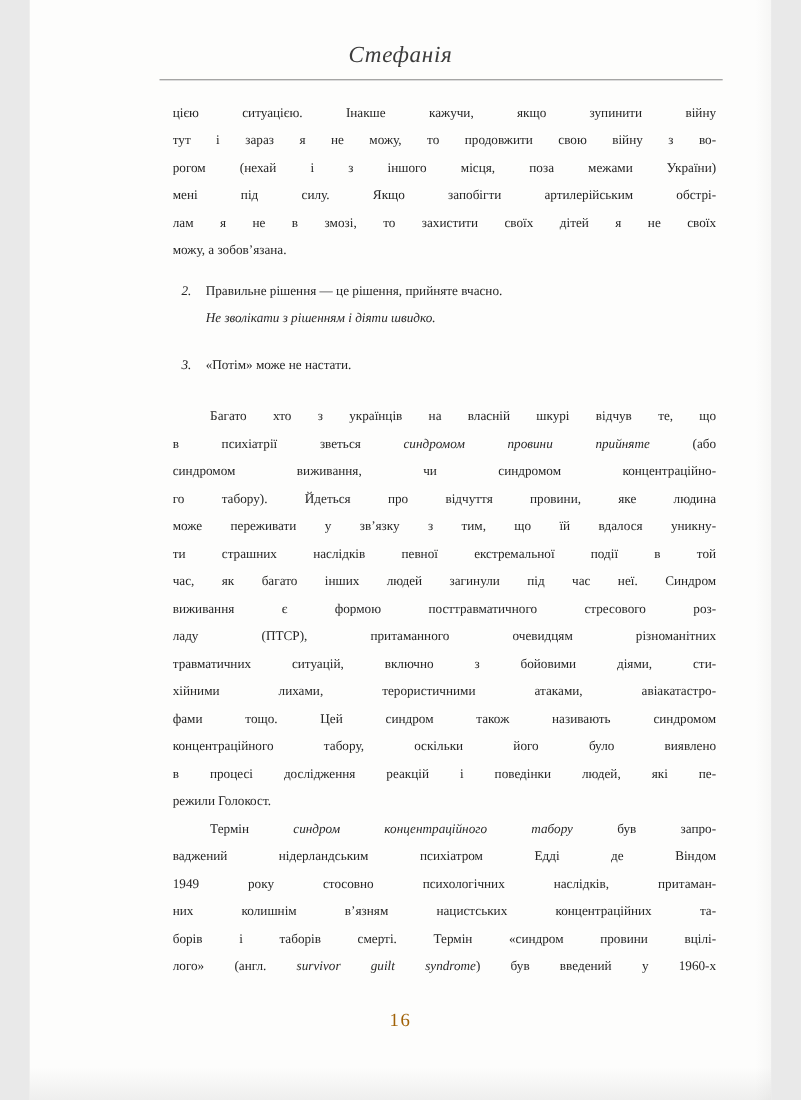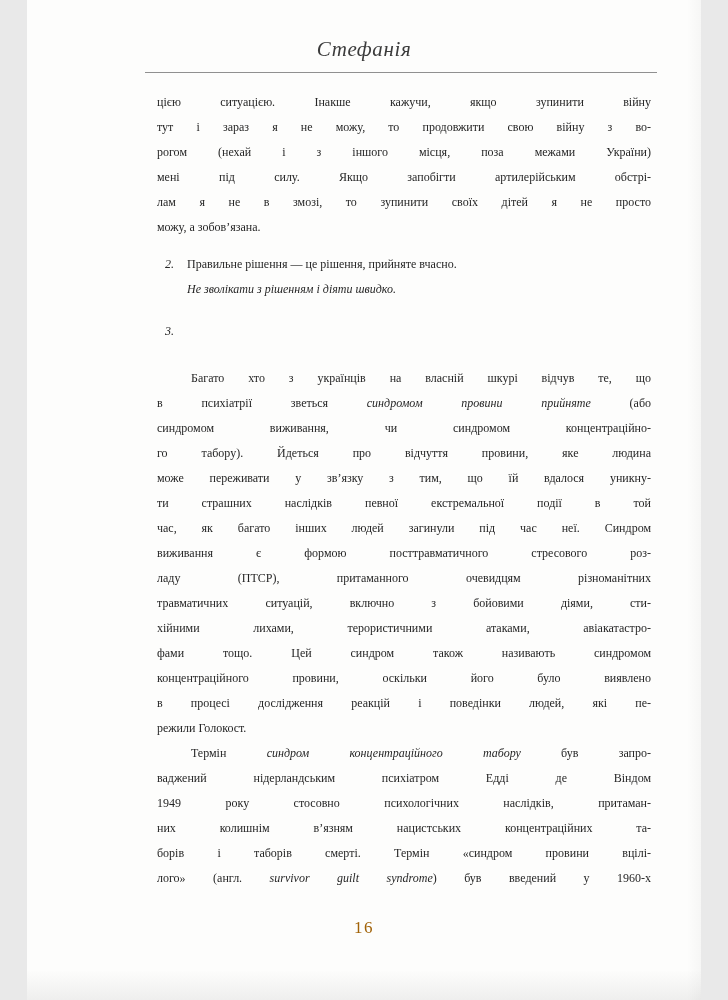--- a/index.html
+++ b/index.html
@@ -58,49 +58,50 @@
 
 <div class="page">
   <div class="running-header">Стефанія</div>
   <div class="header-rule"></div>
   <div class="text-block">
       <div class="para">
         <div class="line"><span>цією ситуацією. Інакше кажучи, якщо зупинити війну</span></div>
         <div class="line"><span>тут і зараз я не можу, то продовжити свою війну з во-</span></div>
         <div class="line"><span>рогом (нехай і з іншого місця, поза межами України)</span></div>
         <div class="line"><span>мені під силу. Якщо запобігти артилерійським обстрі-</span></div>
-        <div class="line"><span>лам я не в змозі, то зупинити своїх дітей я не просто</span></div>
+        <div class="line"><span>лам я не в змозі, то захистити своїх дітей я не своїх</span></div>
         <div class="line flush"><span>можу, а зобов’язана.</span></div>
       </div>
       <div class="list-item">
         <span class="marker">2.</span>
         <div class="li-lines">
           <div class="line"><span>Правильне рішення — це рішення, прийняте вчасно.</span></div>
           <div class="line"><span class="it">Не зволікати з рішенням і діяти швидко.</span></div>
         </div>
       </div>
       <div class="list-item">
         <span class="marker">3.</span>
         <div class="li-lines">
+          <div class="line"><span>«Потім» може не настати.</span></div>
         </div>
       </div>
       <div class="para indent">
         <div class="line"><span>Багато хто з українців на власній шкурі відчув те, що</span></div>
         <div class="line"><span>в психіатрії зветься </span><span class="it">синдромом провини прийняте</span><span> (або</span></div>
         <div class="line"><span>синдромом виживання, чи синдромом концентраційно-</span></div>
         <div class="line"><span>го табору). Йдеться про відчуття провини, яке людина</span></div>
         <div class="line"><span>може переживати у зв’язку з тим, що їй вдалося уникну-</span></div>
         <div class="line"><span>ти страшних наслідків певної екстремальної події в той</span></div>
         <div class="line"><span>час, як багато інших людей загинули під час неї. Синдром</span></div>
         <div class="line"><span>виживання є формою посттравматичного стресового роз-</span></div>
         <div class="line"><span>ладу (ПТСР), притаманного очевидцям різноманітних</span></div>
         <div class="line"><span>травматичних ситуацій, включно з бойовими діями, сти-</span></div>
         <div class="line"><span>хійними лихами, терористичними атаками, авіакатастро-</span></div>
         <div class="line"><span>фами тощо. Цей синдром також називають синдромом</span></div>
-        <div class="line"><span>концентраційного провини, оскільки його було виявлено</span></div>
+        <div class="line"><span>концентраційного табору, оскільки його було виявлено</span></div>
         <div class="line"><span>в процесі дослідження реакцій і поведінки людей, які пе-</span></div>
         <div class="line flush"><span>режили Голокост.</span></div>
       </div>
       <div class="para indent">
         <div class="line"><span>Термін </span><span class="it">синдром концентраційного табору</span><span> був запро-</span></div>
         <div class="line"><span>ваджений нідерландським психіатром Едді де Віндом</span></div>
         <div class="line"><span>1949 року стосовно психологічних наслідків, притаман-</span></div>
         <div class="line"><span>них колишнім в’язням нацистських концентраційних та-</span></div>
         <div class="line"><span>борів і таборів смерті. Термін «синдром провини вцілі-</span></div>
         <div class="line"><span>лого» (англ. </span><span class="it">survivor guilt syndrome</span><span>) був введений у 1960-х</span></div>

